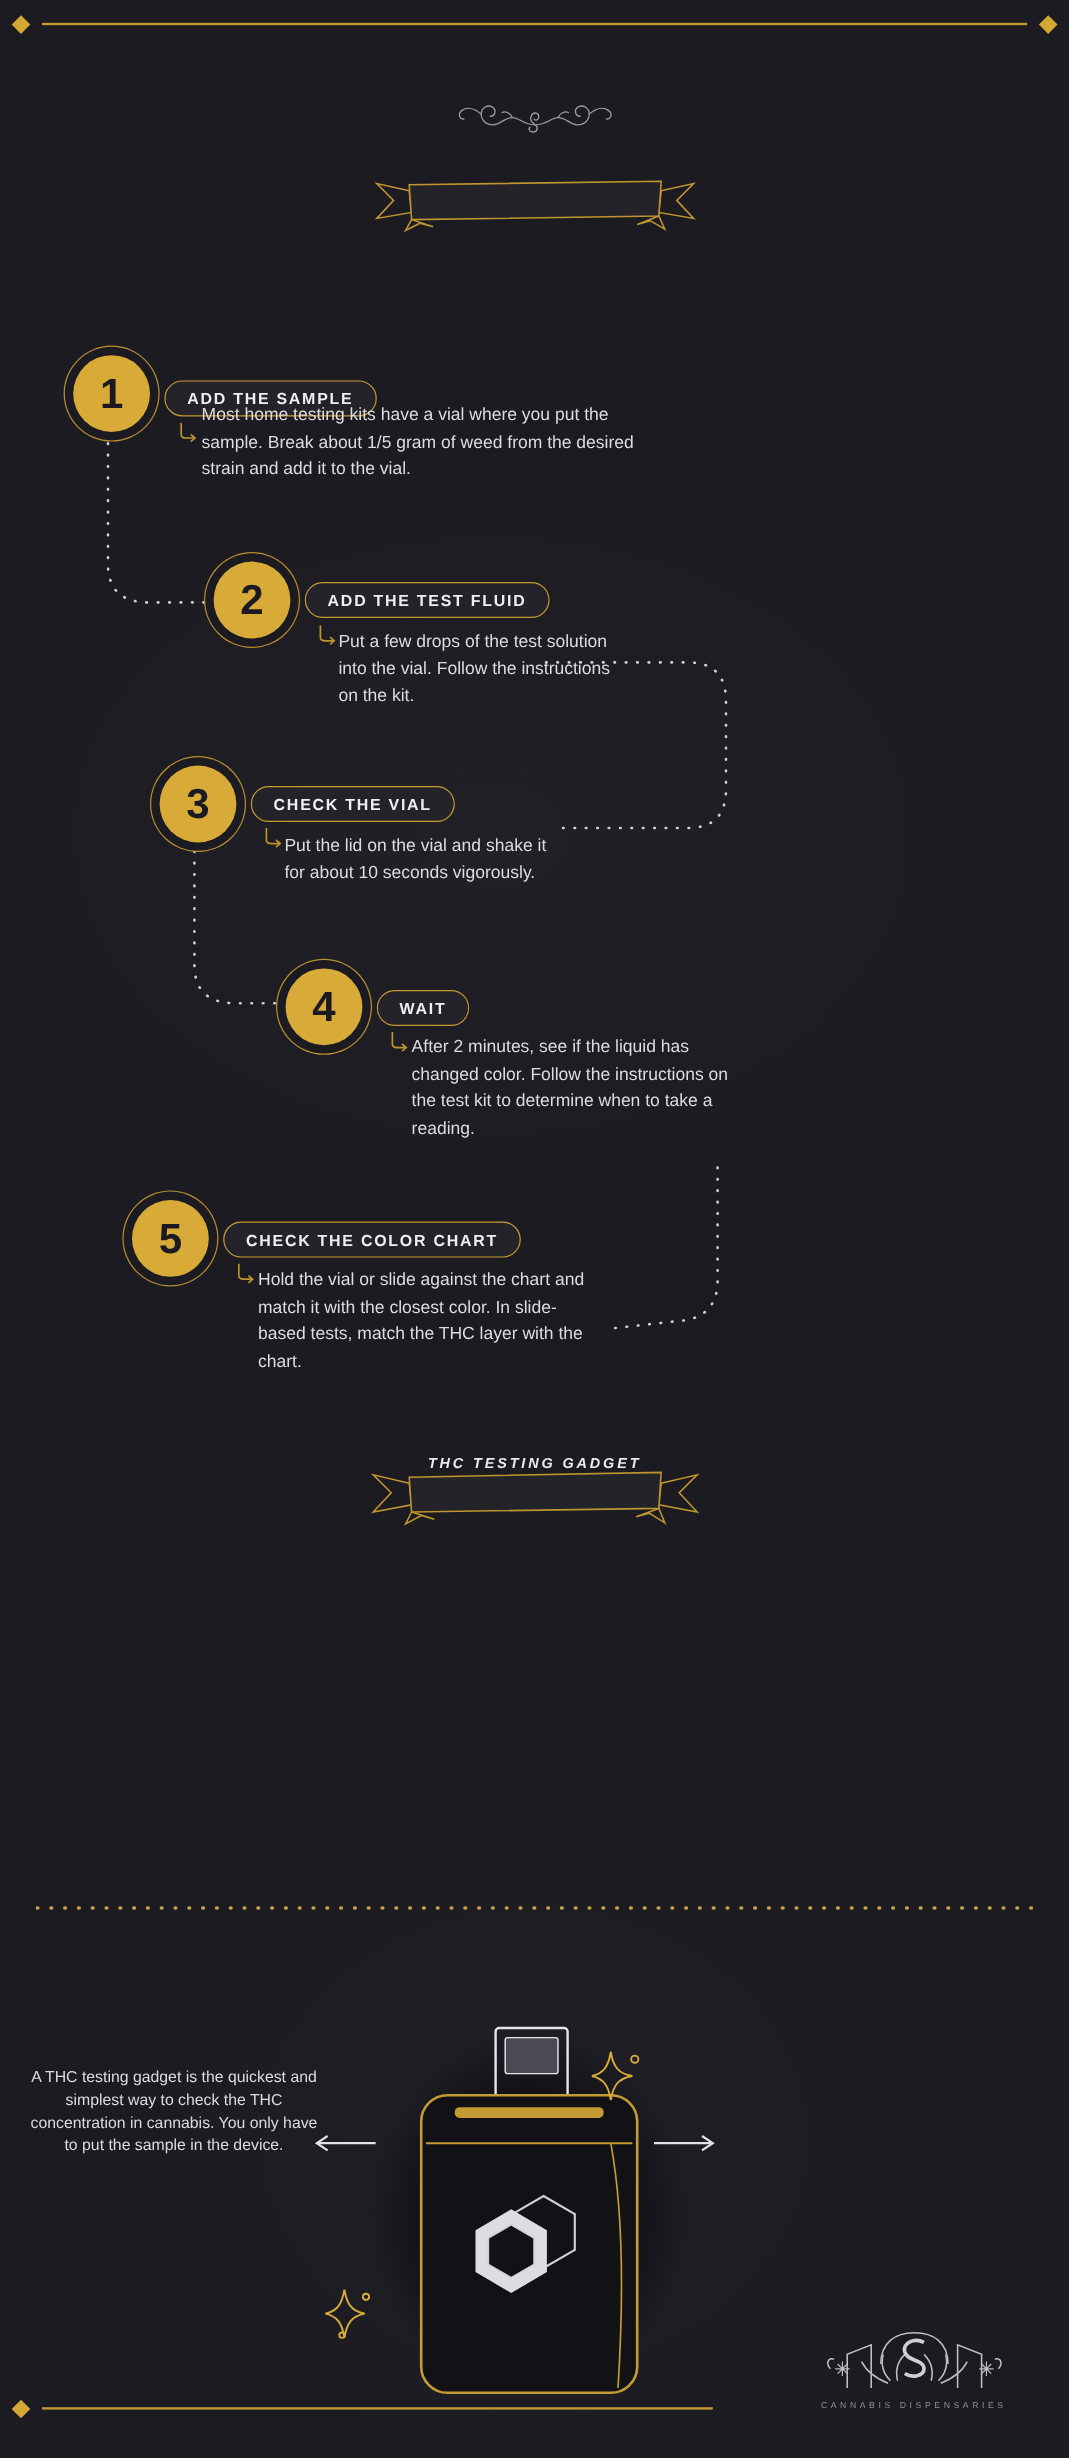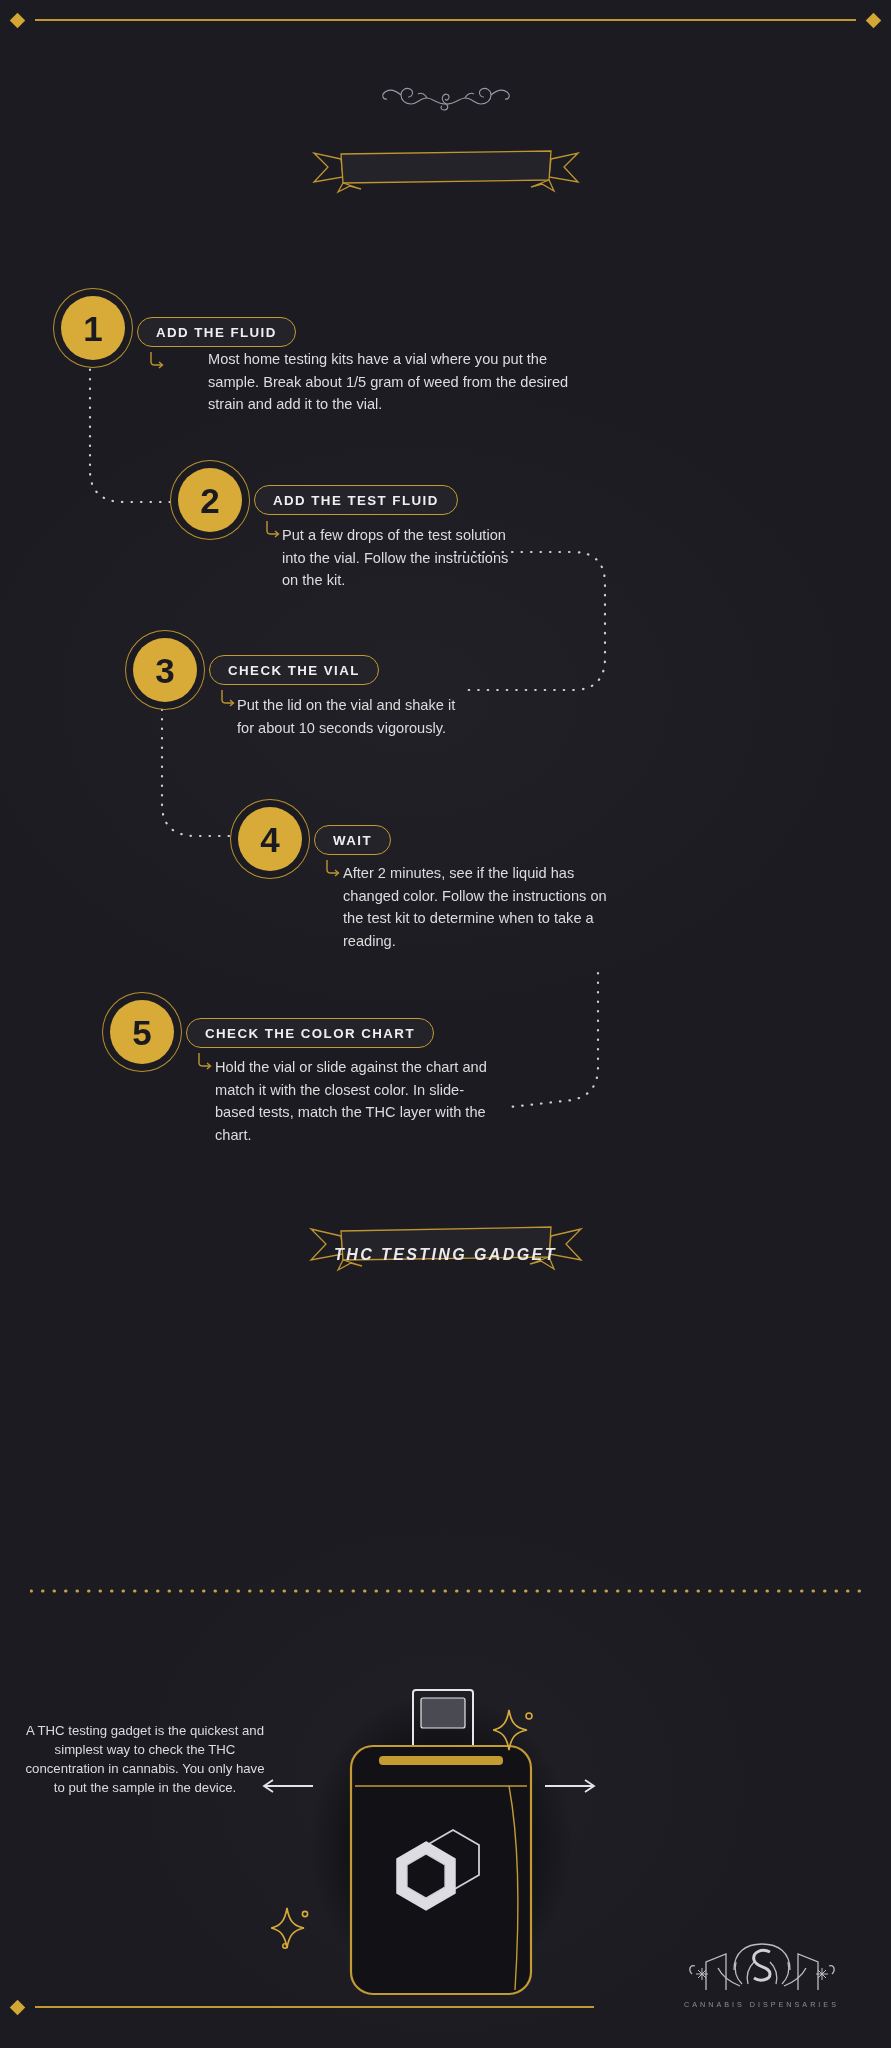--- a/index.html
+++ b/index.html
@@ -194,28 +194,28 @@
   </div>
 
   <div class="dots" style="left:500px; top:875px;">
     <svg width="120" height="240" fill="none" stroke="#cfcfd4" stroke-width="2.2" stroke-linecap="round" stroke-dasharray="0.5 9">
       <path d="M98 98 L98 192 Q98 224 64 226 L10 232"></path>
     </svg>
   </div>
 
   <div class="step">
     <div class="badge" style="left:61px; top:296px;">1</div>
-    <div class="pill" style="left:137px; top:317px;">ADD THE FLUID</div>
+    <div class="pill" style="left:137px; top:317px;">ADD THE SAMPLE</div>
     <div class="arrow-hook" style="left:148px; top:352px;">
       <svg width="16" height="18" viewBox="0 0 16 18" fill="none" stroke="#bf952f" stroke-width="1.4">
         <path d="M3 0 L3 10 Q3 13 7 13 L14 13"></path>
           <path d="M11 10 L14.5 13 L11 16"></path>
       </svg>
     </div>
-    <div class="step-body" style="left:168px; top:348px; width:386px;margin-left:40px;">Most home testing kits have a vial where you put the sample. Break about 1/5 gram of weed from the desired strain and add it to the vial.</div>
+    <div class="step-body" style="left:168px; top:335px; width:386px;">Most home testing kits have a vial where you put the sample. Break about 1/5 gram of weed from the desired strain and add it to the vial.</div>
   </div>
 
   <div class="step">
     <div class="badge" style="left:178px; top:468px;">2</div>
     <div class="pill" style="left:254px; top:485px;">ADD THE TEST FLUID</div>
     <div class="arrow-hook" style="left:264px; top:521px;">
       <svg width="16" height="18" viewBox="0 0 16 18" fill="none" stroke="#bf952f" stroke-width="1.4">
         <path d="M3 0 L3 10 Q3 13 7 13 L14 13"></path>
           <path d="M11 10 L14.5 13 L11 16"></path>
       </svg>
@@ -267,21 +267,21 @@
 
   <div class="ribbon" style="top:1222px;">
     <svg width="300" height="50" viewBox="0 0 300 50" fill="none" stroke="#bf952f" stroke-width="1.3">
       <path d="M45 14 L15 7 L30 22 L15 38 L47 32 Z"></path>
       <path d="M255 14 L285 7 L270 22 L285 38 L253 32 Z"></path>
       <path d="M45 9 L255 5 L253 35 L47 38 Z" fill="#232329"></path>
       <path d="M47 38 L42 48 L55 41 L66 44 Z"></path>
       <path d="M253 35 L258 47 L245 39 L234 42 Z"></path>
     </svg>
   </div>
-  <div class="ribbon-label" style="top:1246px; font-size:16px;">THC TESTING GADGET</div>
+  <div class="ribbon-label" style="top:1212px; font-size:12px;">THC TESTING GADGET</div>
 
   <div class="device">
     <div class="device-glow"></div>
     <svg width="325" height="330" viewBox="0 0 325 330" fill="none" style="position:absolute;left:0;top:0;">
 
       <rect x="130" y="8" width="60" height="62" rx="3" fill="none" stroke="#e6e6ea" stroke-width="2"></rect>
       <rect x="138" y="16" width="44" height="30" rx="2" fill="#4a4a52" stroke="#e6e6ea" stroke-width="1.2"></rect>
       <path d="M130 70 L130 82 M190 70 L190 82" stroke="#e6e6ea" stroke-width="2"></path>
       <path d="M120 82 L200 82" stroke="#e6e6ea" stroke-width="2"></path>
 

